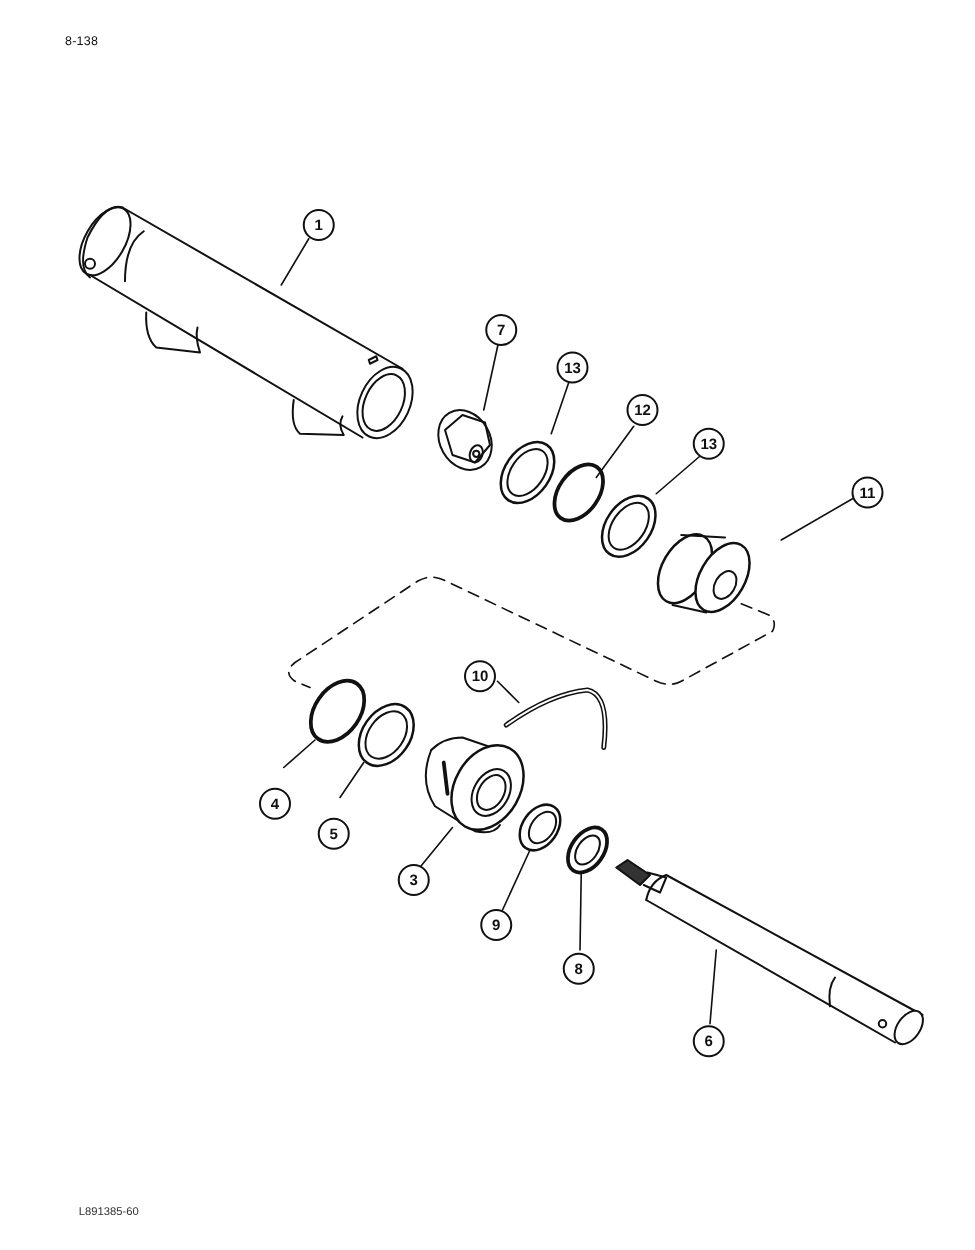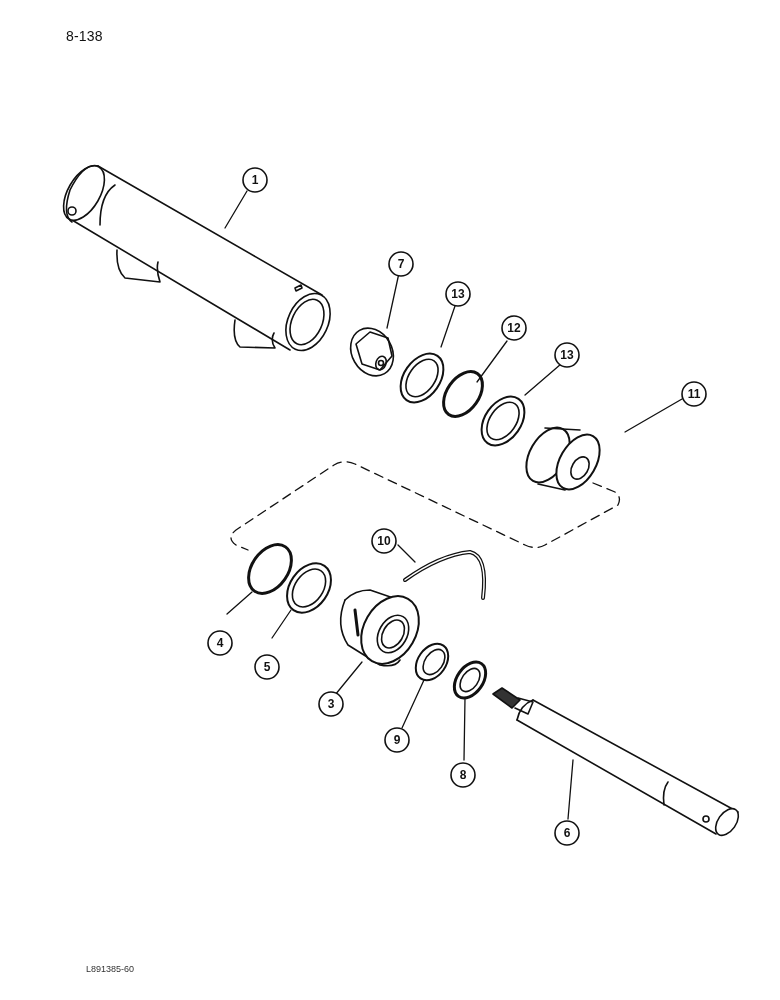--- a/index.html
+++ b/index.html
@@ -1,18 +1,18 @@
 <!DOCTYPE html>
 <html><head>
 <meta charset="utf-8">
 <style>
   html, body { margin: 0; padding: 0; background: #ffffff; }
   body { width: 780px; height: 1000px; position: relative; overflow: hidden; font-family: "Liberation Sans", sans-serif; color: #111; }
-  .page-number { position: absolute; left: 66px; top: 28px; font-size: 14px; letter-spacing: 0.2px; }
-  .figure-code { position: absolute; left: 63px; top: 964px; font-size: 9px; color: #333; margin-left: 23px; }
+  .page-number { position: absolute; left: 52px; top: 28px; font-size: 10px; letter-spacing: 0.2px; }
+  .figure-code { position: absolute; left: 63px; top: 964px; font-size: 9px; color: #333; }
   svg.diagram { position: absolute; left: 0; top: 0; }
   .callout-text { font-family: "Liberation Sans", sans-serif; font-weight: bold; font-size: 12px; text-anchor: middle; dominant-baseline: central; }
 </style>
 </head>
 <body>
 
 <div class="page-number">8-138</div>
 
 <svg class="diagram" width="780" height="1000" viewBox="0 0 780 1000" xmlns="http://www.w3.org/2000/svg" fill="none" stroke="#111" stroke-width="1.6" stroke-linecap="round" stroke-linejoin="round">
 

